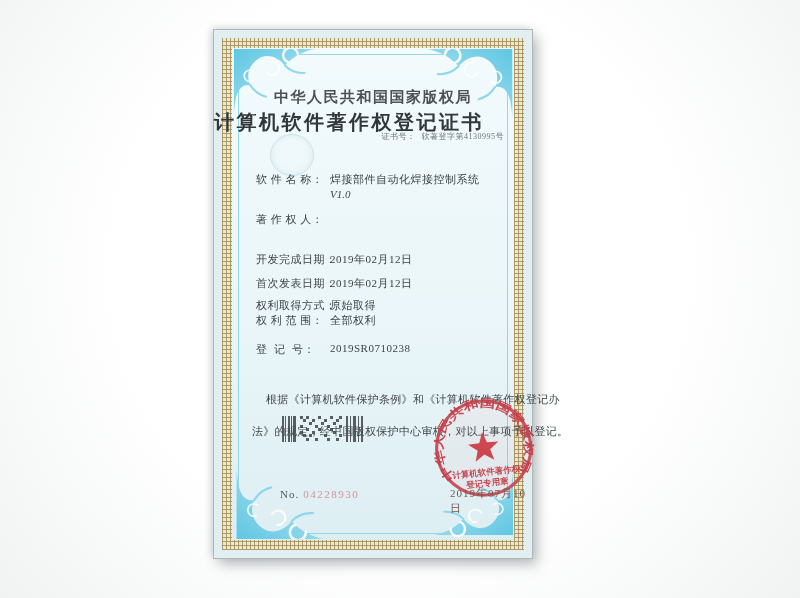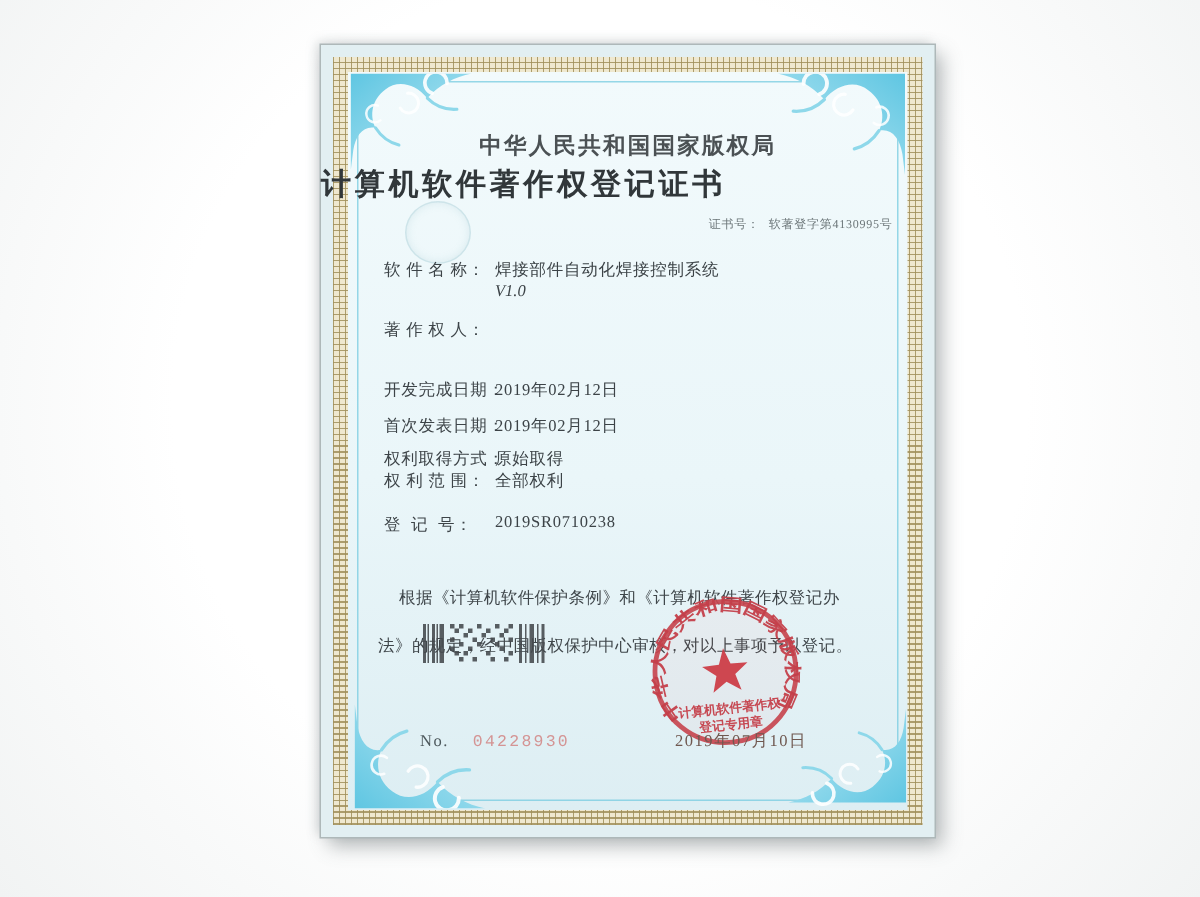--- a/index.html
+++ b/index.html
@@ -2,21 +2,21 @@
 <html><head>
 <meta charset="utf-8">
 <style>
   html,body{margin:0;padding:0;}
   body{
     width:800px;height:598px;position:relative;overflow:hidden;
     background:radial-gradient(circle at 50% 45%, #ffffff 55%, #f1f3f3 100%);
     font-family:"Liberation Serif","DejaVu Serif",serif;
   }
   .cert{
-    position:absolute;left:214px;top:30px;width:409px;height:528px;
+    position:absolute;left:214px;top:30px;width:318px;height:528px;
     background:#e2eff2;
     box-shadow:0 0 0 1px #aeb8b9, 5px 6px 12px rgba(90,100,102,.45), -3px -2px 7px rgba(120,130,132,.28);
   }
   .gold{
     position:absolute;inset:8px;
     background-color:#efe8cf;
     background-image:
       repeating-linear-gradient(0deg, rgba(160,143,90,.85) 0 1px, transparent 1px 4px),
       repeating-linear-gradient(90deg, rgba(160,143,90,.85) 0 1px, transparent 1px 4px);
   }
@@ -26,35 +26,35 @@
   }
   .innerline{
     position:absolute;inset:24px;
     border:1px solid rgba(118,203,224,.75);
   }
   .abs{position:absolute;}
   .issuer{top:58px;left:0;right:0;text-align:center;font-size:15px;font-weight:700;
     letter-spacing:1.5px;color:#4b5154;}
   .title{top:79px;left:0;right:0;text-align:left;font-size:20px;font-weight:700;
     letter-spacing:2.5px;color:#31373a;}
-  .certno{top:114px;right:28px;font-size:8px;color:#6b7578;letter-spacing:.5px;}
+  .certno{top:101px;right:28px;font-size:8px;color:#6b7578;letter-spacing:.5px;}
   .certno .cnv{margin-left:6px;}
   .emboss{left:56px;top:104px;width:42px;height:40px;border-radius:50%;
     border:1px solid rgba(150,195,205,.38);
     box-shadow:inset 0 0 6px rgba(150,195,205,.25);}
   .row{left:42px;width:320px;font-size:11px;color:#3d4448;letter-spacing:.5px;height:14px;font-family:Liberation Serif, serif;}
   .row .lab{white-space:pre;display:inline-block;color:#3d4448;}
   .row .val{position:absolute;left:74px;top:0;white-space:pre;color:#3c4347;}
   .r0{top:142px}.rv{top:158px;left:116px;font-size:11px;color:#3c4347;font-style:italic;}
   .r1{top:182px}.r2{top:222px}.r3{top:246px}.r4{top:268px}.r5{top:283px}.r6{top:312px}
   .statement{left:38px;top:353px;width:324px;font-size:11px;line-height:32px;
     text-indent:14px;color:#3f464a;letter-spacing:.3px;}
   .barcode{left:68px;top:385px;width:84px;height:30px;}
   .serial{left:66px;top:458px;font-size:11px;color:#4d585c;letter-spacing:1px;}
-  .serial .num{color:#d49494;margin-left:16px;letter-spacing:1.5px;font-family:Liberation Mono, monospace;}
+  .serial .num{color:#d49494;margin-left:4px;letter-spacing:1.5px;}
   .issue-date{left:236px;top:456px;font-size:11px;color:#6f5850;letter-spacing:1px;}
   .seal{left:215px;top:366px;width:110px;height:110px;transform:rotate(-6deg);}
   .fl{position:absolute;}
   .fl-tl{left:19px;top:19px;width:84px;height:74px;}
   .fl-tr{right:19px;top:19px;width:88px;height:78px;transform:scaleX(-1);}
   .fl-bl{left:19px;bottom:19px;width:96px;height:80px;transform:scaleY(-1);}
   .fl-br{right:19px;bottom:19px;width:80px;height:80px;transform:scale(-1,-1);}
 </style>
 </head>
 <body>

